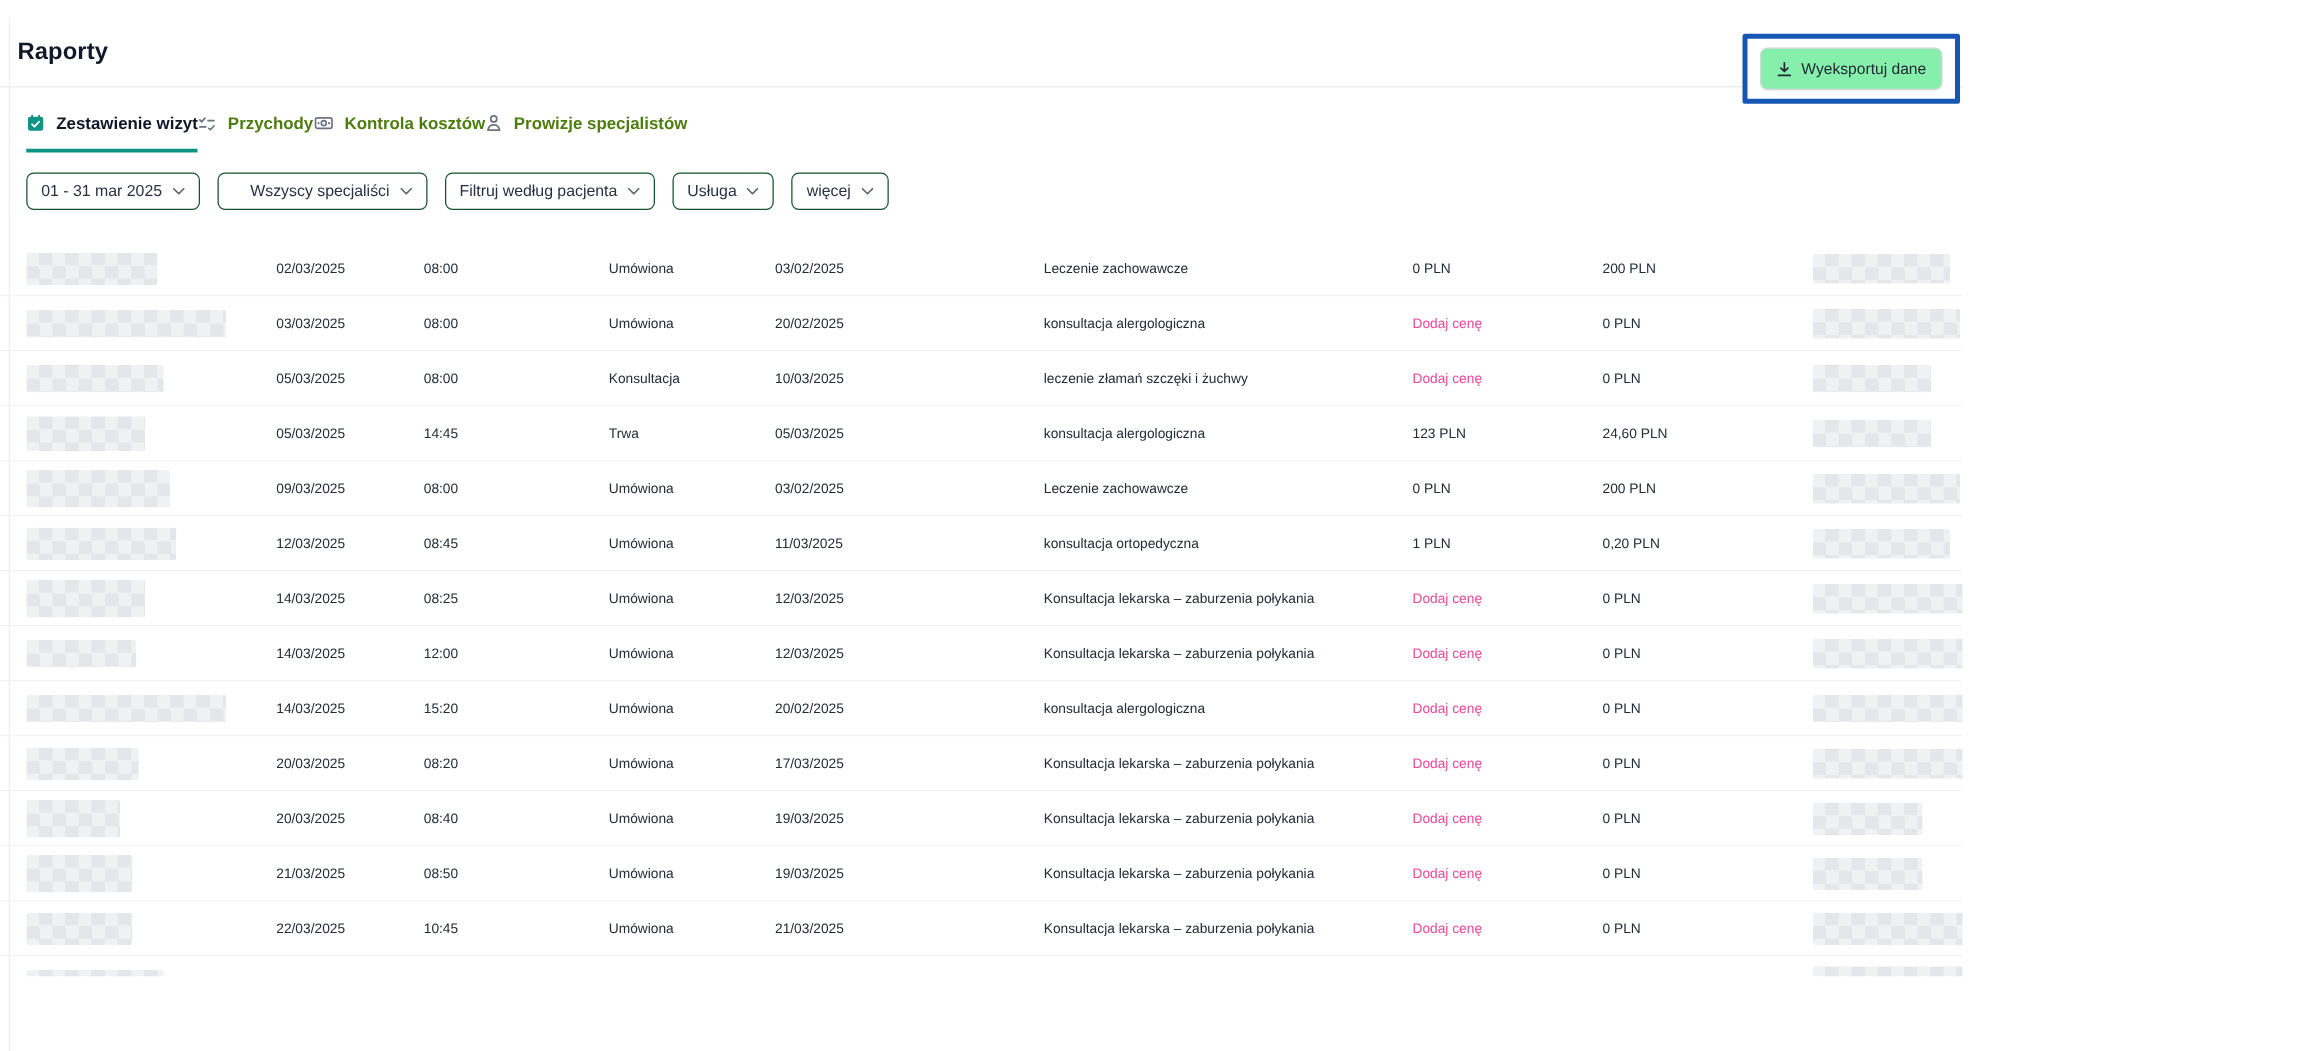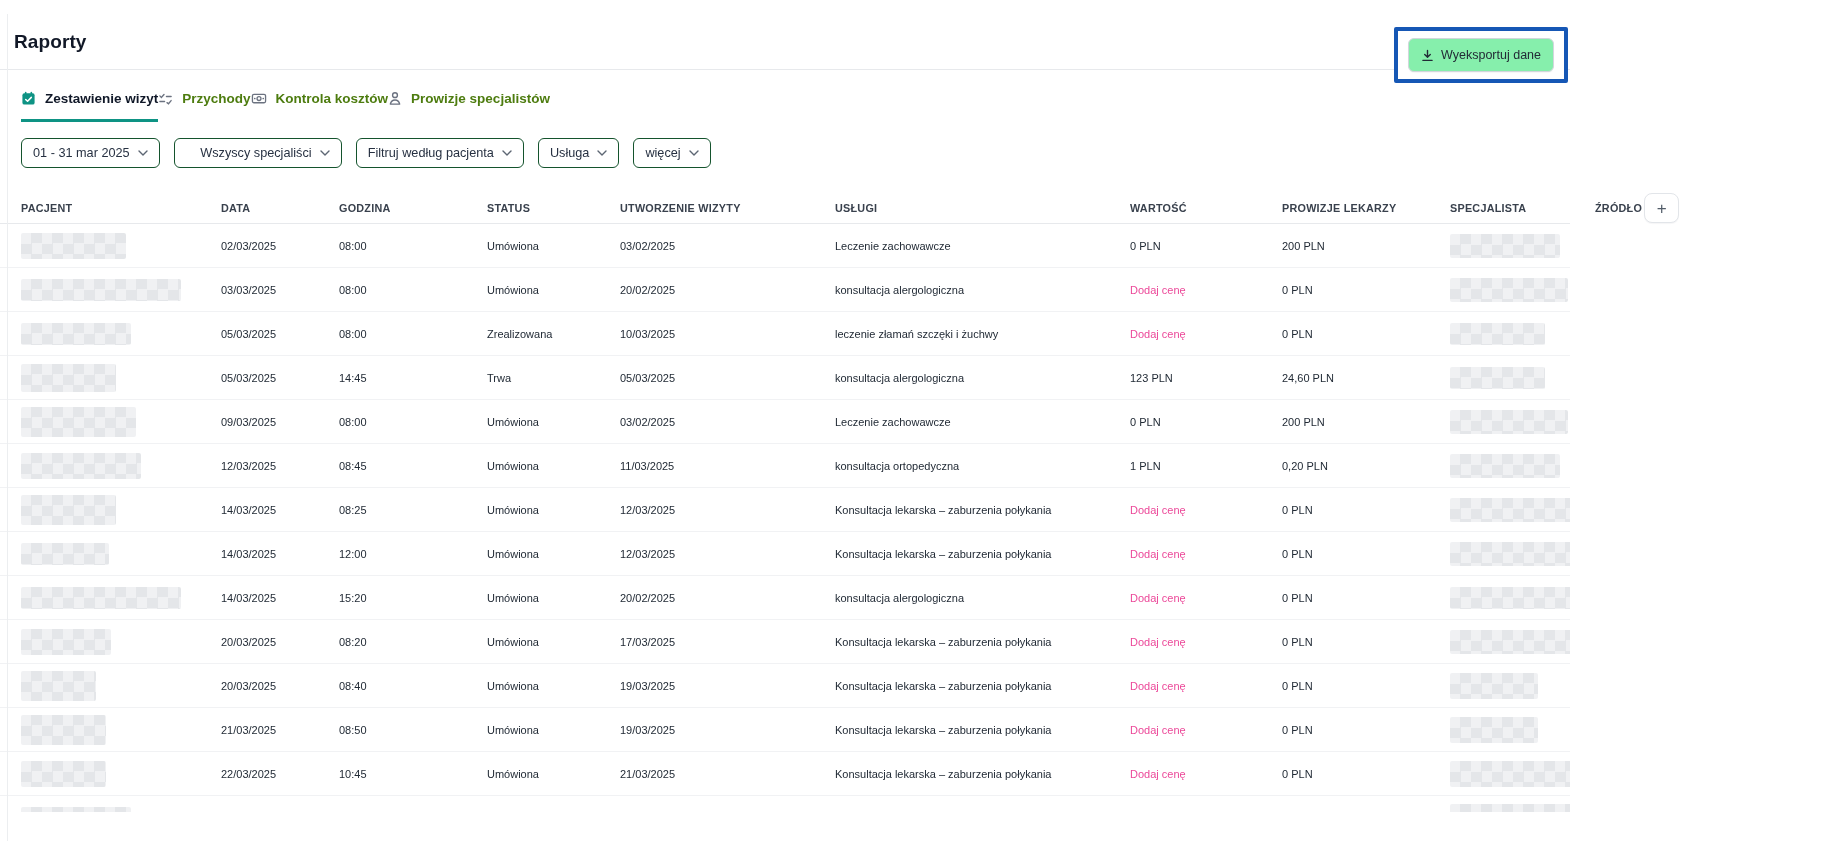--- a/index.html
+++ b/index.html
@@ -161,35 +161,20 @@
       <span>więcej</span>
       <span class="chev">
         <svg width="10" height="6" viewBox="0 0 10 6" fill="none" stroke="currentColor" stroke-width="1.4" stroke-linecap="round" stroke-linejoin="round">
             <path d="M1 1l4 4 4-4"></path>
           </svg>
       </span>
     </button>
   </div>
 
   <div class="table">
-    <div class="thead">
-      <div class="hcell">PACJENT</div>
-      <div class="hcell">DATA</div>
-      <div class="hcell">GODZINA</div>
-      <div class="hcell">STATUS</div>
-      <div class="hcell">UTWORZENIE WIZYTY</div>
-      <div class="hcell">USŁUGI</div>
-      <div class="hcell">WARTOŚĆ</div>
-      <div class="hcell">PROWIZJE LEKARZY</div>
-      <div class="hcell">SPECJALISTA</div>
-      <div class="hcell">ŹRÓDŁO</div>
-      <div class="hcell hcell-actions">
-        <button class="add-col-btn">+</button>
-      </div>
-    </div>
     <div class="tbody">
         <div class="trow">
           <div class="cell">
             <div class="redact" style="width: 105px; height: 26px;"></div>
           </div>
           <div class="cell">02/03/2025</div>
           <div class="cell">08:00</div>
           <div class="cell">Umówiona</div>
           <div class="cell">03/02/2025</div>
           <div class="cell">Leczenie zachowawcze</div>
@@ -223,21 +208,21 @@
             <div class="redact" style="width: 140px; height: 22px;"></div>
           </div>
           <div class="cell"></div>
         </div>
         <div class="trow">
           <div class="cell">
             <div class="redact" style="width: 110px; height: 22px;"></div>
           </div>
           <div class="cell">05/03/2025</div>
           <div class="cell">08:00</div>
-          <div class="cell">Zrealizowana</div>
+          <div class="cell">Konsultacja</div>
           <div class="cell">10/03/2025</div>
           <div class="cell">leczenie złamań szczęki i żuchwy</div>
           <div class="cell">
             <div class="add-price">Dodaj cenę</div>
           </div>
           <div class="cell">0 PLN</div>
           <div class="cell">
             <div class="redact" style="width: 95px; height: 22px;"></div>
           </div>
           <div class="cell">

